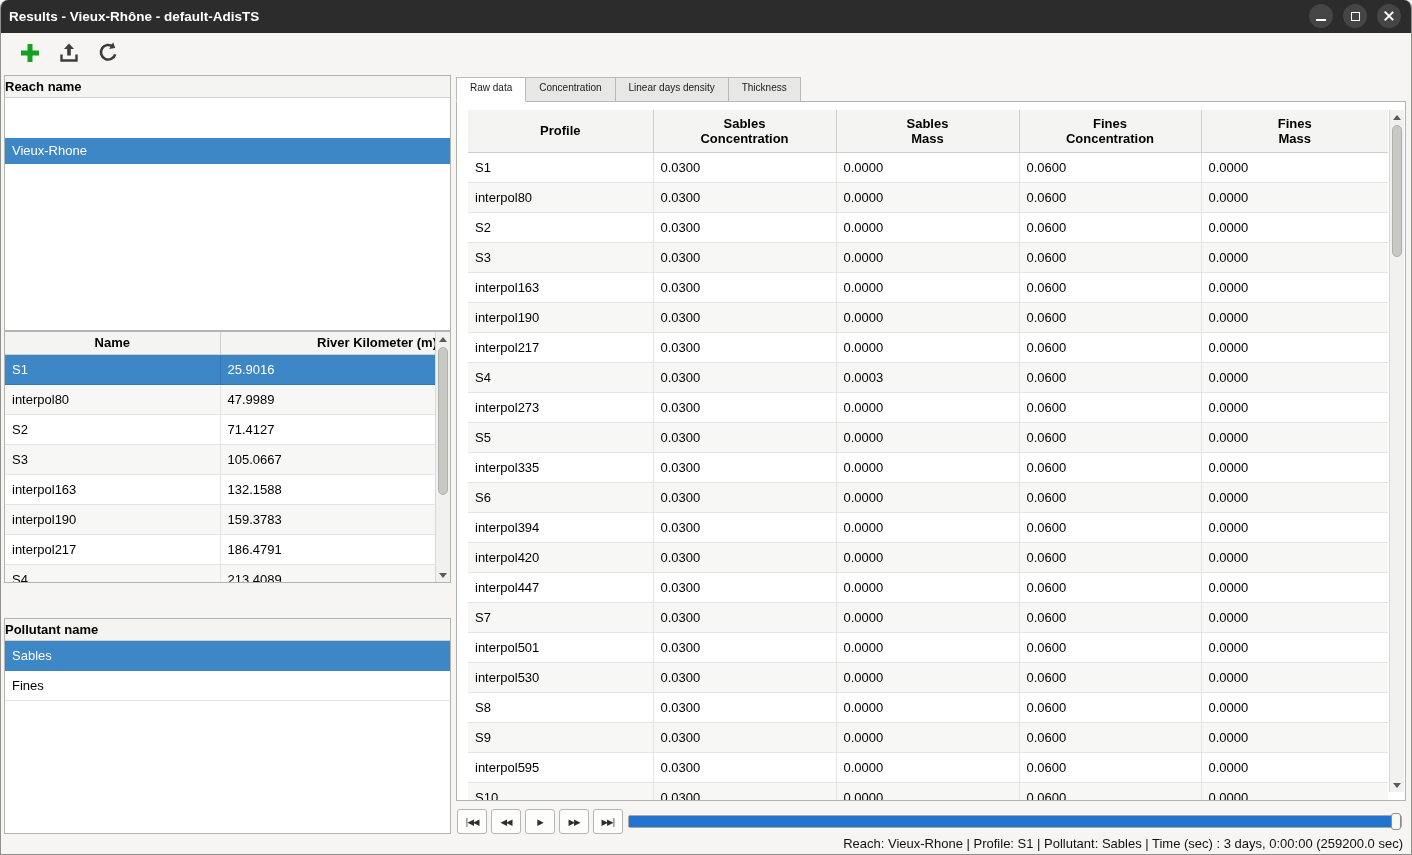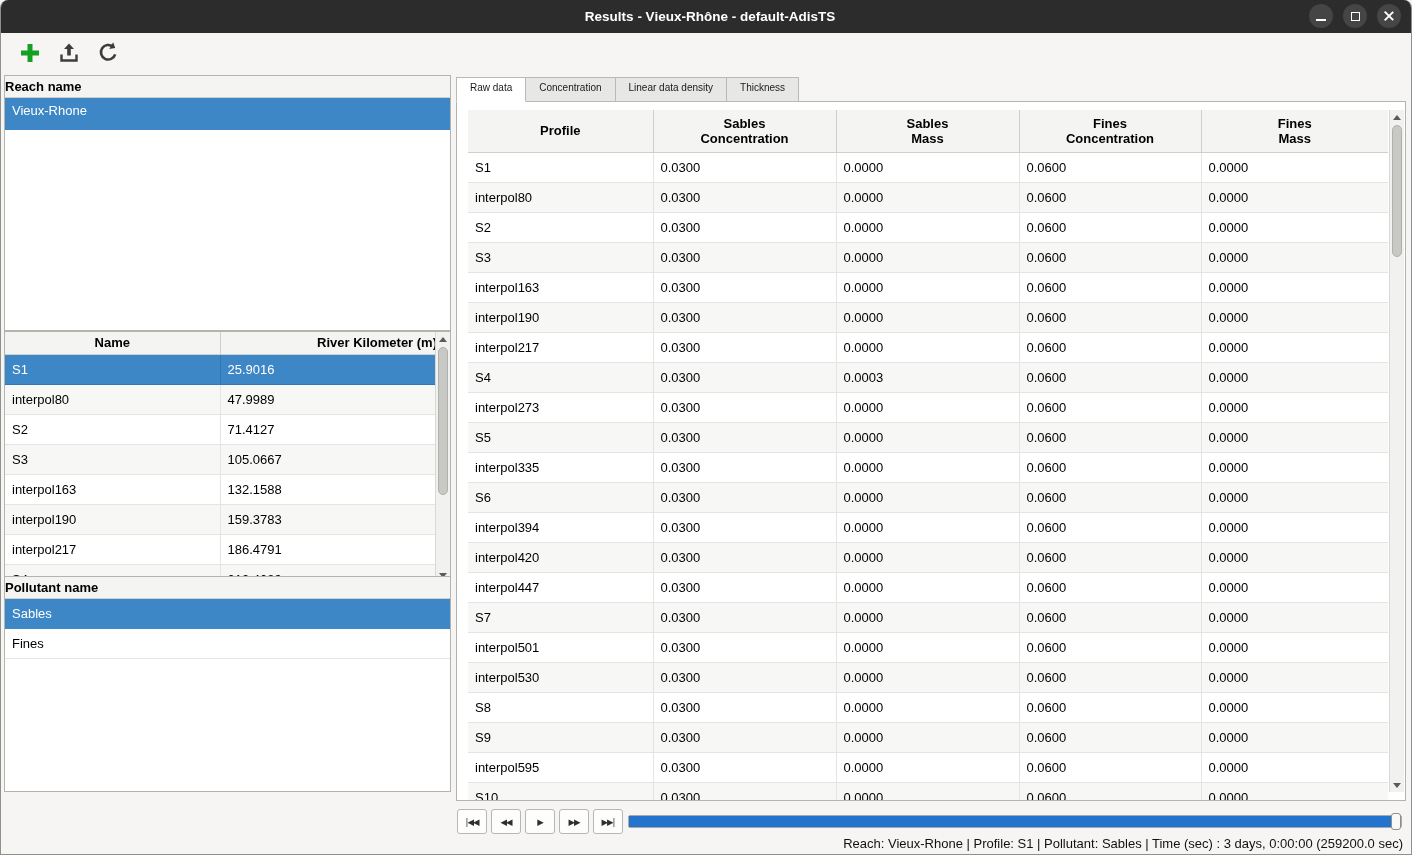--- a/index.html
+++ b/index.html
@@ -8,21 +8,21 @@
     font-family: "Liberation Sans", sans-serif;
     background: #f6f5f4;
     position: relative;
     overflow: hidden;
   }
   .window { position: absolute; inset: 0; border: 1px solid #8f8f8c; border-top: none;
             border-radius: 8px 8px 0 0; overflow: hidden; background: #f6f5f4; }
 
   
   .titlebar { position: absolute; left: 0; top: 0; right: 0; height: 33px;
-              background: #2c2c2c; display: flex; align-items: center; justify-content: center; padding-left: 8px; }
+              background: #2c2c2c; display: flex; align-items: center; justify-content: flex-start; padding-left: 8px; }
   .titlebar .title { color: #ffffff; font-weight: 700; font-size: 13.5px; }
   .winbtns { position: absolute; right: 10px; top: 4px; display: flex; gap: 10px; }
   .winbtn { width: 24px; height: 24px; border-radius: 50%; background: #454545;
             display: flex; align-items: center; justify-content: center; cursor: pointer; }
   .min-glyph { width: 10px; height: 2px; background: #fff; margin-top: 7px; }
   .max-glyph { width: 9px; height: 9px; border: 1.5px solid #fff; }
   .close-x { position: relative; width: 12px; height: 12px; }
   .close-x::before, .close-x::after { content: ""; position: absolute; left: 5.2px; top: 0;
             width: 1.6px; height: 12px; background: #fff; }
   .close-x::before { transform: rotate(45deg); }
@@ -31,26 +31,26 @@
   
   .toolbar { position: absolute; left: 0; top: 33px; right: 0; height: 42px;
              display: flex; align-items: center; padding-left: 14px; gap: 9px; }
   .toolbtn { width: 30px; height: 30px; background: transparent; border: none;
              display: flex; align-items: center; justify-content: center; cursor: pointer; }
 
   
   .panel { position: absolute; background: #fff; border: 1px solid #b3b3b0; overflow: hidden; }
   .reach-box     { left: 3px; top: 75px;  width: 447px; height: 256px; }
   .profiles-box  { left: 3px; top: 331px; width: 447px; height: 252px; }
-  .pollutant-box { left: 3px; top: 576px; width: 447px; height: 216px; }
+  .pollutant-box { left: 3px; top: 618px; width: 447px; height: 216px; }
   .panel-header { height: 22px; line-height: 21px; text-align: left; font-weight: 700;
                   font-size: 13px; background: #f4f4f2; border-bottom: 1px solid #cfcfcc; }
   .list-item { height: 30px; line-height: 29px; padding-left: 7px; font-size: 13px;
                border-bottom: 1px solid #e4e4e2; background: #fff; cursor: default; }
-  .reach-box .list-item { height: 32px; line-height: 25px; }
+  .reach-box .list-item { height: 26px; line-height: 25px; margin-top: 40px; }
   .list-item.selected { background: #3d87c6; color: #fff; border-bottom-color: #3d87c6; }
 
   table { border-collapse: collapse; table-layout: fixed; }
   .ptable { width: 432px; }
   .ptable th { height: 22px; font-size: 13px; font-weight: 700; text-align: center;
                background: #f4f4f2; border-bottom: 1px solid #cfcfcc; border-right: 1px solid #cfcfcc; }
   .ptable th:last-child { border-right: none; text-align: right; }
   .ptable td { height: 30px; font-size: 13px; padding-left: 7px;
                border-bottom: 1px solid #e4e4e2; border-right: 1px solid #e4e4e2; }
   .ptable td:last-child { border-right: none; }
@@ -219,21 +219,21 @@
     <div class="panel-header">Pollutant name</div>
     <div id="pollutant-list">
         <div class="list-item selected">Sables</div>
         <div class="list-item">Fines</div>
       </div>
   </div>
 
   <div class="tabbar" id="tab-bar">
       <div class="tab active">Raw data</div>
       <div class="tab">Concentration</div>
-      <div class="tab">Linear data density</div>
+      <div class="tab">Linear days density</div>
       <div class="tab">Thickness</div>
     </div>
 
   <div class="pane">
     <table class="rtable">
       <colgroup>
         <col style="width:185px">
           <col style="width:183px">
           <col style="width:183px">
         <col style="width:182px">

